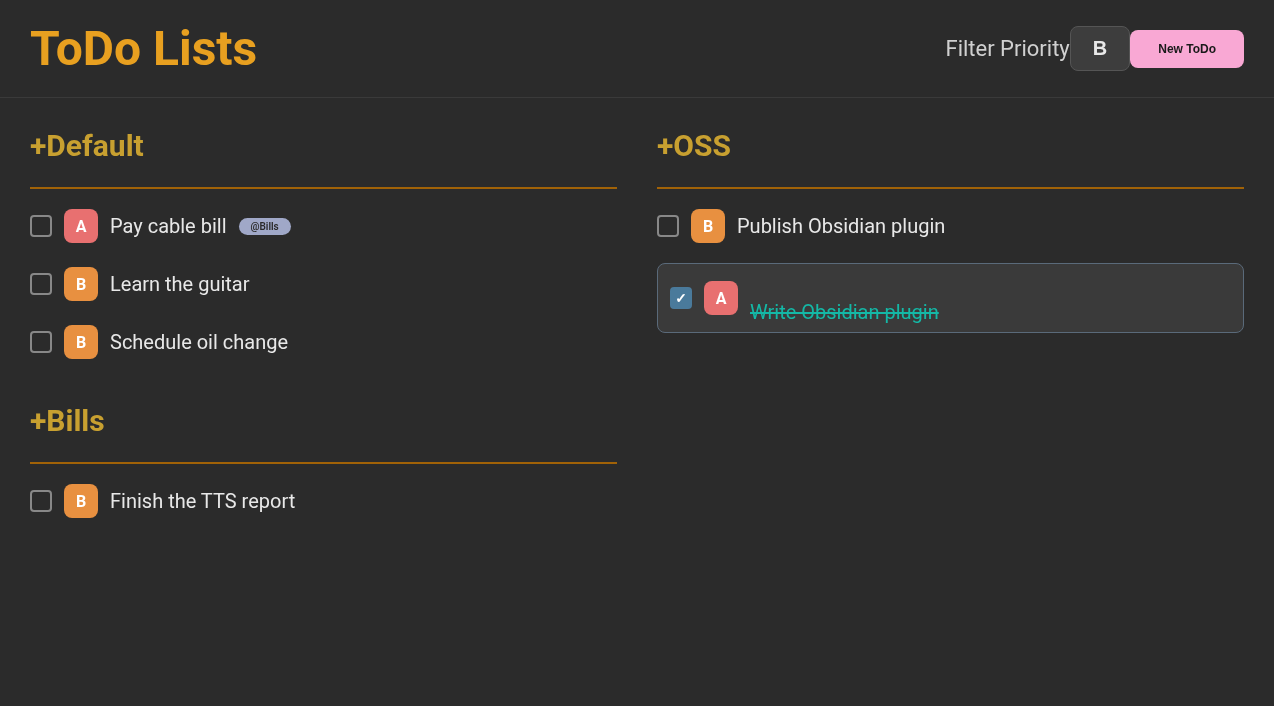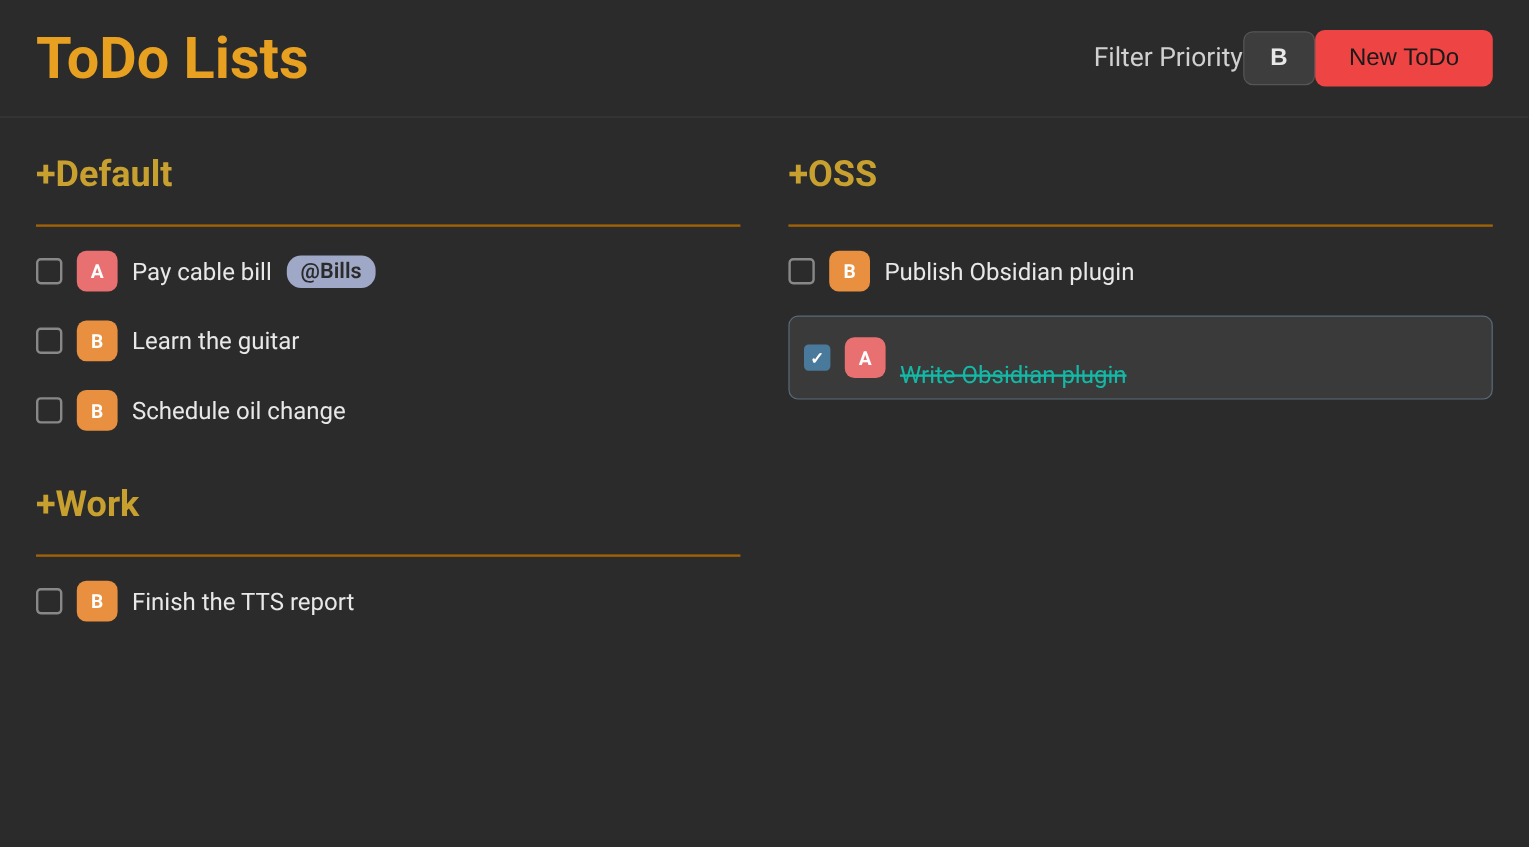--- a/index.html
+++ b/index.html
@@ -48,27 +48,27 @@
       color: #e8e8e8;
       border: 1px solid #555;
       border-radius: 8px;
       padding: 10px 22px;
       font-size: 20px;
       font-weight: 600;
       cursor: pointer;
     }
 
     .new-todo-button {
-      background-color: #ef4444;
+      background-color: #f9a8d4;
       color: #1a1a1a;
       border: none;
       border-radius: 8px;
       padding: 12px 28px;
-      font-size: 20px;
-      font-weight: 400;
+      font-size: 12px;
+      font-weight: 700;
       cursor: pointer;
     }
 
     .main-content {
       display: grid;
       grid-template-columns: 1fr 1fr;
       gap: 0;
       padding: 20px 30px;
     }
 
@@ -167,21 +167,21 @@
       text-decoration: line-through;
       color: #14b8a6;
       margin-top: 28px;
     }
 
     .tag-badge {
       background-color: #a0a8c8;
       color: #2b2b2b;
       border-radius: 12px;
       padding: 3px 12px;
-      font-size: 18px;
+      font-size: 10px;
       font-weight: 600;
     }
 
     .section-gap {
       margin-top: 40px;
     }
   </style>
 </head>
 <body>
 
@@ -218,21 +218,21 @@
         <div class="todo-item">
           <div class="checkbox"></div>
           <div class="priority-badge priority-b">B</div>
           <span class="todo-text">Schedule oil change</span>
         </div>
 
       </div>
     </div>
 
     <div class="section section-gap">
-      <div class="section-title">+Work</div>
+      <div class="section-title">+Bills</div>
       <div class="todo-list">
 
         <div class="todo-item">
           <div class="checkbox"></div>
           <div class="priority-badge priority-b">B</div>
           <span class="todo-text">Finish the TTS report</span>
         </div>
 
       </div>
     </div>

